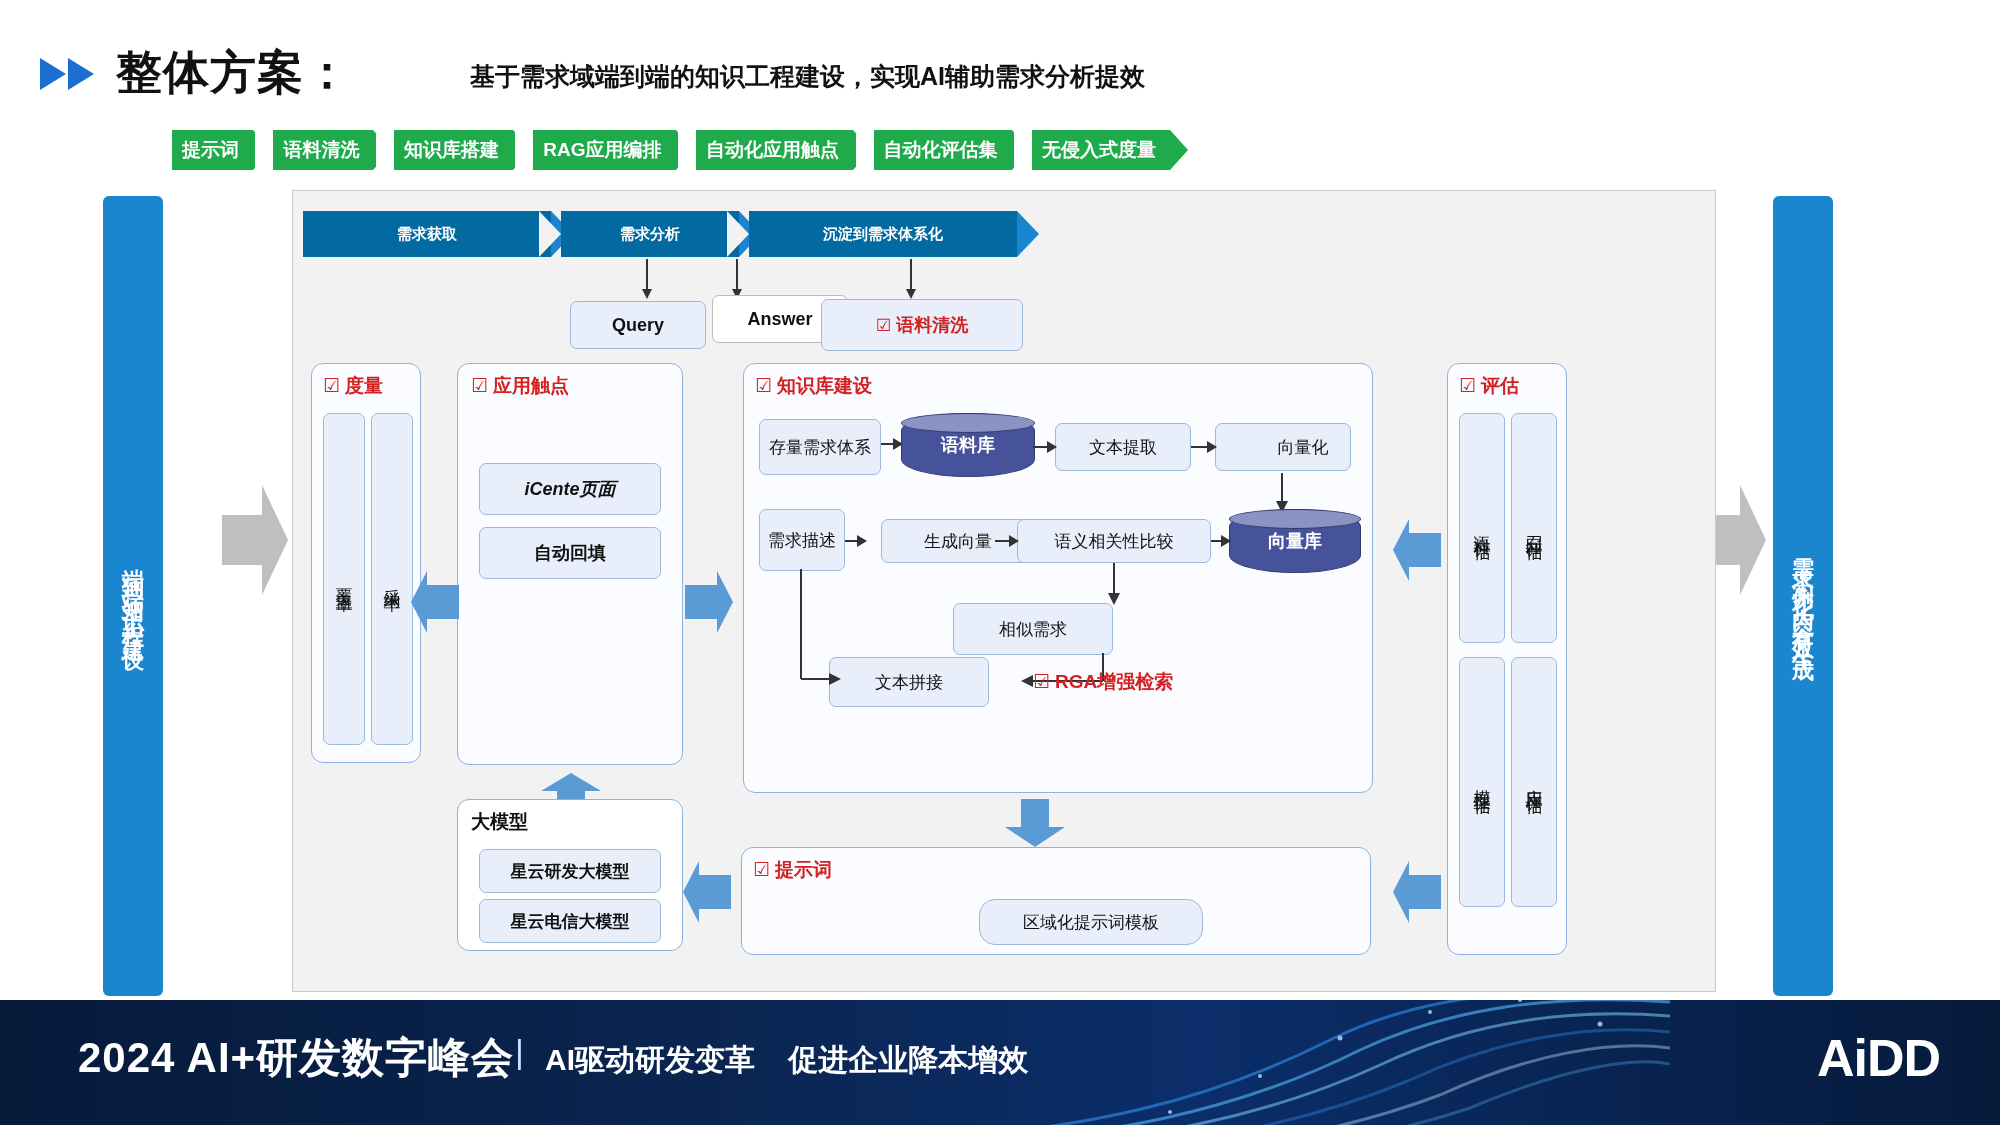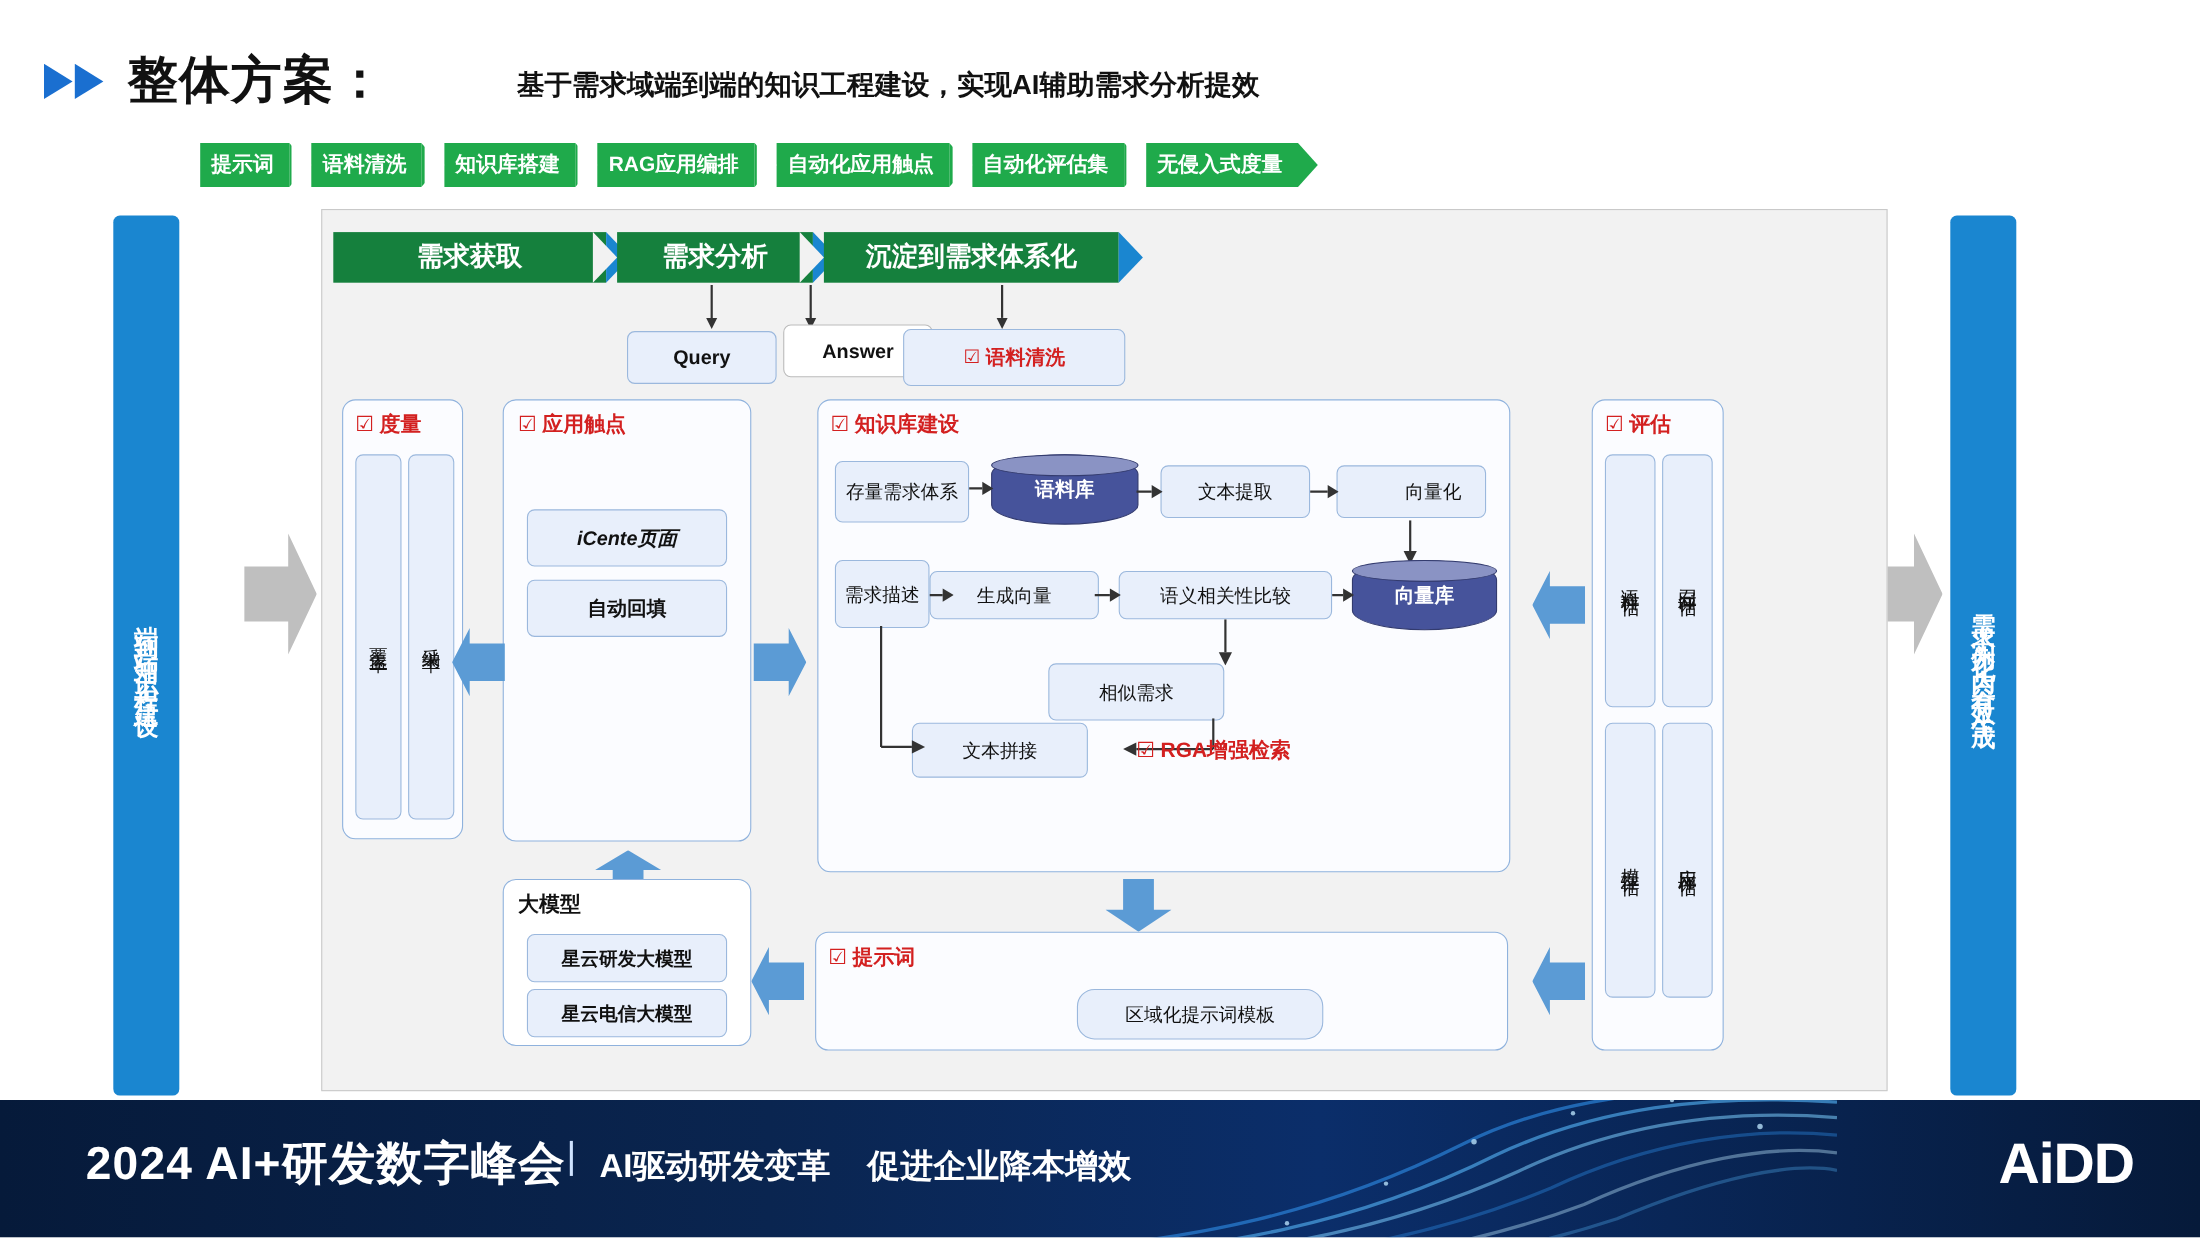--- a/index.html
+++ b/index.html
@@ -19,21 +19,21 @@
   .title-main{
     position:absolute;left:116px;top:22px;
     font-size:46px;font-weight:bold;color:#111;letter-spacing:1px;
   }
   .title-sub{
     position:absolute;left:470px;top:40px;
     font-size:25px;font-weight:bold;color:#111;
   }
 
   
-  .chev-row{position:absolute;left:182px;top:130px;height:40px;}
+  .chev-row{position:absolute;left:172px;top:130px;height:40px;}
   .chev{
     position:relative;display:inline-block;height:40px;
     background:#1faa4b;color:#fff;font-size:19px;font-weight:bold;
     line-height:40px;text-align:center;margin-right:16px;
     padding:0 14px 0 10px;vertical-align:top;
   }
   .chev:after{
     content:"";position:absolute;left:100%;top:0;
     border-top:20px solid transparent;border-bottom:20px solid transparent;
     border-left:18px solid #1faa4b;
@@ -59,22 +59,22 @@
   .blue-arrow{position:absolute;}
 
   
   .main-panel{
     position:absolute;left:292px;top:190px;width:1422px;height:800px;
     background:#f2f2f2;border:1px solid #c9c9c9;
   }
 
   
   .bchev{
-    position:absolute;height:46px;background:#15803d;color:#fff;
-    font-size:24px;font-weight:bold;line-height:46px;text-align:center;
+    position:absolute;height:46px;background:#0369a1;color:#fff;
+    font-size:15px;font-weight:bold;line-height:46px;text-align:center;
   }
   .bchev:after{
     content:"";position:absolute;left:100%;top:0;
     border-top:23px solid transparent;border-bottom:23px solid transparent;
     border-left:22px solid #1a86d0;
   }
   .bchev.notch:before{
     content:"";position:absolute;right:100%;top:0;
     border-top:23px solid transparent;border-bottom:23px solid transparent;
     border-left:22px solid #f2f2f2;
@@ -273,21 +273,21 @@
     <svg style="position:absolute;left:898px;top:247px;" width="26" height="18">
       <line x1="0" y1="9" x2="16" y2="9" stroke="#333" stroke-width="2"></line>
         <polygon points="16,3 26,9 16,15" fill="#333"></polygon>
     </svg>
     <svg style="position:absolute;left:980px;top:282px;" width="18" height="40">
       <line x1="9" y1="0" x2="9" y2="28" stroke="#333" stroke-width="2"></line>
         <polygon points="3,28 15,28 9,40" fill="#333"></polygon>
     </svg>
 
     <div class="box" style="left:466px;top:318px;width:86px;height:62px;">需求描述</div>
-    <div class="box" style="left:552px;top:328px;width:154px;height:44px;">生成向量</div>
+    <div class="box" style="left:588px;top:328px;width:154px;height:44px;">生成向量</div>
     <div class="box" style="left:724px;top:328px;width:194px;height:44px;">语义相关性比较</div>
     <div class="cyl" style="left:936px;top:318px;width:130px;height:62px;">
       <span>向量库</span>
     </div>
 
     <svg style="position:absolute;left:552px;top:341px;" width="22" height="18">
       <line x1="0" y1="9" x2="12" y2="9" stroke="#333" stroke-width="2"></line>
         <polygon points="12,3 22,9 12,15" fill="#333"></polygon>
     </svg>
     <svg style="position:absolute;left:702px;top:341px;" width="24" height="18">

